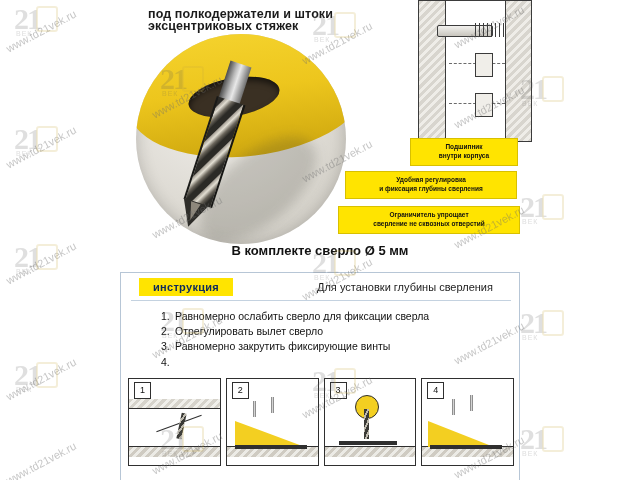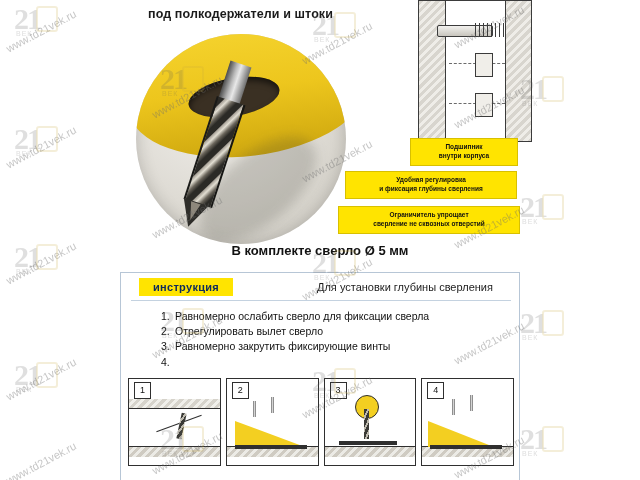--- a/index.html
+++ b/index.html
@@ -386,20 +386,21 @@
     position: absolute;
     border-top: 1px solid #2f2f2f;
   }
 </style>
 </head>
 <body>
 
 <div id="page">
 
   <div class="head-line" id="head-line-1">под полкодержатели и штоки</div>
+  <div class="head-line" id="head-line-2">эксцентриковых стяжек</div>
 
   <div id="photo-circle">
     <div class="yellow-body"></div>
     <div class="yellow-hole"></div>
     <div class="shadow-blob"></div>
     <div id="drill">
       <div class="shank"></div>
       <div class="flute"></div>
       <div class="tip"></div>
       <div class="tip-hl"></div>

